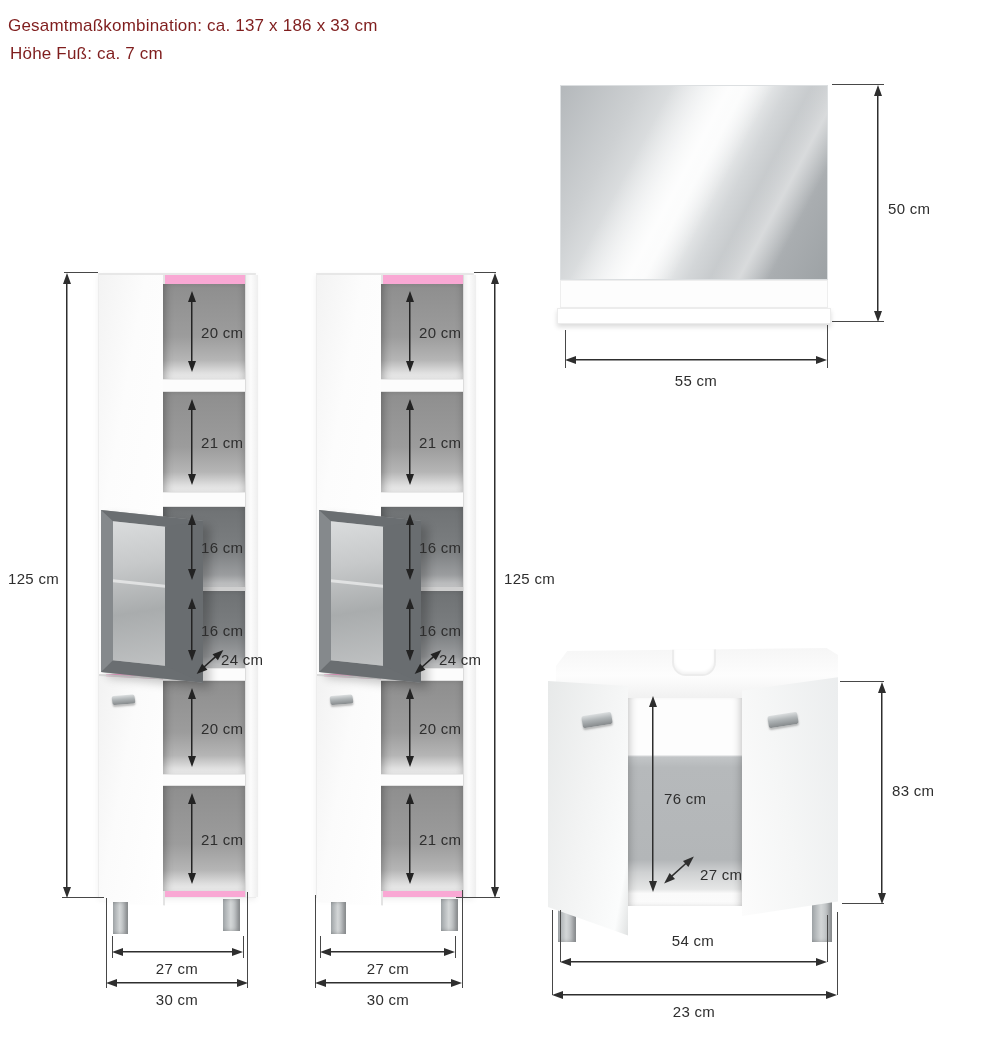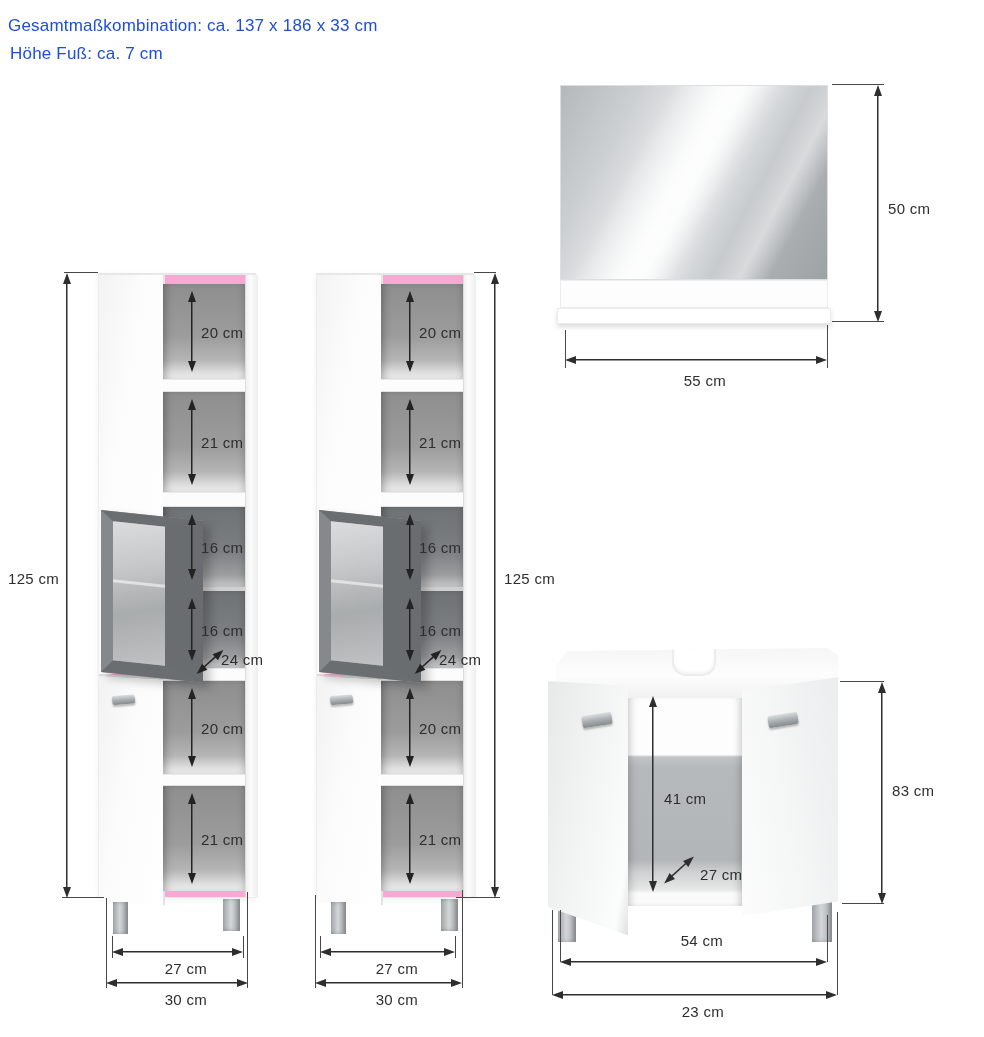--- a/index.html
+++ b/index.html
@@ -1,35 +1,35 @@
 <!DOCTYPE html>
 <html><head>
 <meta charset="utf-8">
 <style>
   html,body{margin:0;padding:0;background:#fff;}
   #stage{position:relative;width:984px;height:1037px;background:#ffffff;overflow:hidden;
          font-family:"Liberation Sans",sans-serif;color:#2e2e2e;}
-  .hdr{position:absolute;font-size:17px;color:#1d4ed8;letter-spacing:.2px;white-space:nowrap;}
+  .hdr{position:absolute;font-size:17px;color:#7f1d1d;letter-spacing:.2px;white-space:nowrap;}
 
   
   .dv{position:absolute;width:10px;z-index:9;
       background:linear-gradient(#2e2e2e,#2e2e2e) 50% 50%/1.5px calc(100% - 16px) no-repeat;}
   .dv::before{content:"";position:absolute;top:0;left:50%;margin-left:-4.5px;
       border-left:4.5px solid transparent;border-right:4.5px solid transparent;border-bottom:11px solid #2e2e2e;}
   .dv::after{content:"";position:absolute;bottom:0;left:50%;margin-left:-4.5px;
       border-left:4.5px solid transparent;border-right:4.5px solid transparent;border-top:11px solid #2e2e2e;}
   .dh{position:absolute;height:10px;z-index:9;
       background:linear-gradient(#2e2e2e,#2e2e2e) 50% 50%/calc(100% - 16px) 1.5px no-repeat;}
   .dh::before{content:"";position:absolute;left:0;top:50%;margin-top:-4.5px;
       border-top:4.5px solid transparent;border-bottom:4.5px solid transparent;border-right:11px solid #2e2e2e;}
   .dh::after{content:"";position:absolute;right:0;top:50%;margin-top:-4.5px;
       border-top:4.5px solid transparent;border-bottom:4.5px solid transparent;border-left:11px solid #2e2e2e;}
   .ext{position:absolute;background:#474747;z-index:8;}
   .dlabel{position:absolute;font-size:15px;color:#2e2e2e;letter-spacing:.3px;white-space:nowrap;z-index:11;}
-  .tc{text-align:right;}
+  .tc{text-align:center;}
 
   
   .cab{position:absolute;top:273px;width:158px;height:625px;}
   .cab-body{position:absolute;inset:0;background:#f9a8d4;border:1px solid #ededed;border-top:2px solid #e7e7e7;
             box-shadow:0 2px 6px rgba(0,0,0,.06);}
   .side-l{position:absolute;left:0;top:0;bottom:0;width:7px;background:linear-gradient(90deg,#e9e9e9,#f9f9f9);}
   .door-top{position:absolute;left:0;top:0;width:64px;height:399px;
             background:linear-gradient(100deg,#f3f3f3,#fcfcfc 35%,#ffffff);border-right:2px solid #e5e5e5;}
   .door-bottom{position:absolute;left:0;top:399px;width:64px;height:226px;transform:skewY(3deg);transform-origin:left top;
             background:linear-gradient(100deg,#f2f2f2,#fbfbfb 40%,#ffffff);border-top:2px solid #dcdcdc;border-right:2px solid #e3e3e3;}
@@ -245,21 +245,21 @@
   <div class="vanity-top">
     <div class="vanity-notch"></div>
   </div>
   <div class="foot" style="left:558px;top:904px;width:18px;height:38px"></div>
   <div class="foot" style="left:812px;top:900px;width:20px;height:42px"></div>
   <div class="v-door v-door-l"></div>
   <div class="v-door v-door-r"></div>
   <div class="handle h-van" style="left:582px;top:714px"></div>
   <div class="handle h-van" style="left:768px;top:714px"></div>
   <div class="dv" style="left:648px;top:696px;height:196px"></div>
-  <span class="dlabel" style="left:664px;top:790px">41 cm</span>
+  <span class="dlabel" style="left:664px;top:790px">76 cm</span>
   <div class="dv" style="left:674px;top:850px;height:40px;transform:rotate(48deg)"></div>
   <span class="dlabel" style="left:700px;top:866px">27 cm</span>
   <div class="ext" style="left:840px;top:681px;width:44px;height:1px"></div>
   <div class="ext" style="left:842px;top:903px;width:42px;height:1px"></div>
   <div class="dv" style="left:877px;top:682px;height:222px"></div>
   <span class="dlabel" style="left:892px;top:782px">83 cm</span>
   <div class="ext" style="left:552px;top:910px;width:1px;height:85px"></div>
   <div class="ext" style="left:560px;top:910px;width:1px;height:52px"></div>
   <div class="ext" style="left:827px;top:915px;width:1px;height:47px"></div>
   <div class="ext" style="left:837px;top:912px;width:1px;height:83px"></div>

